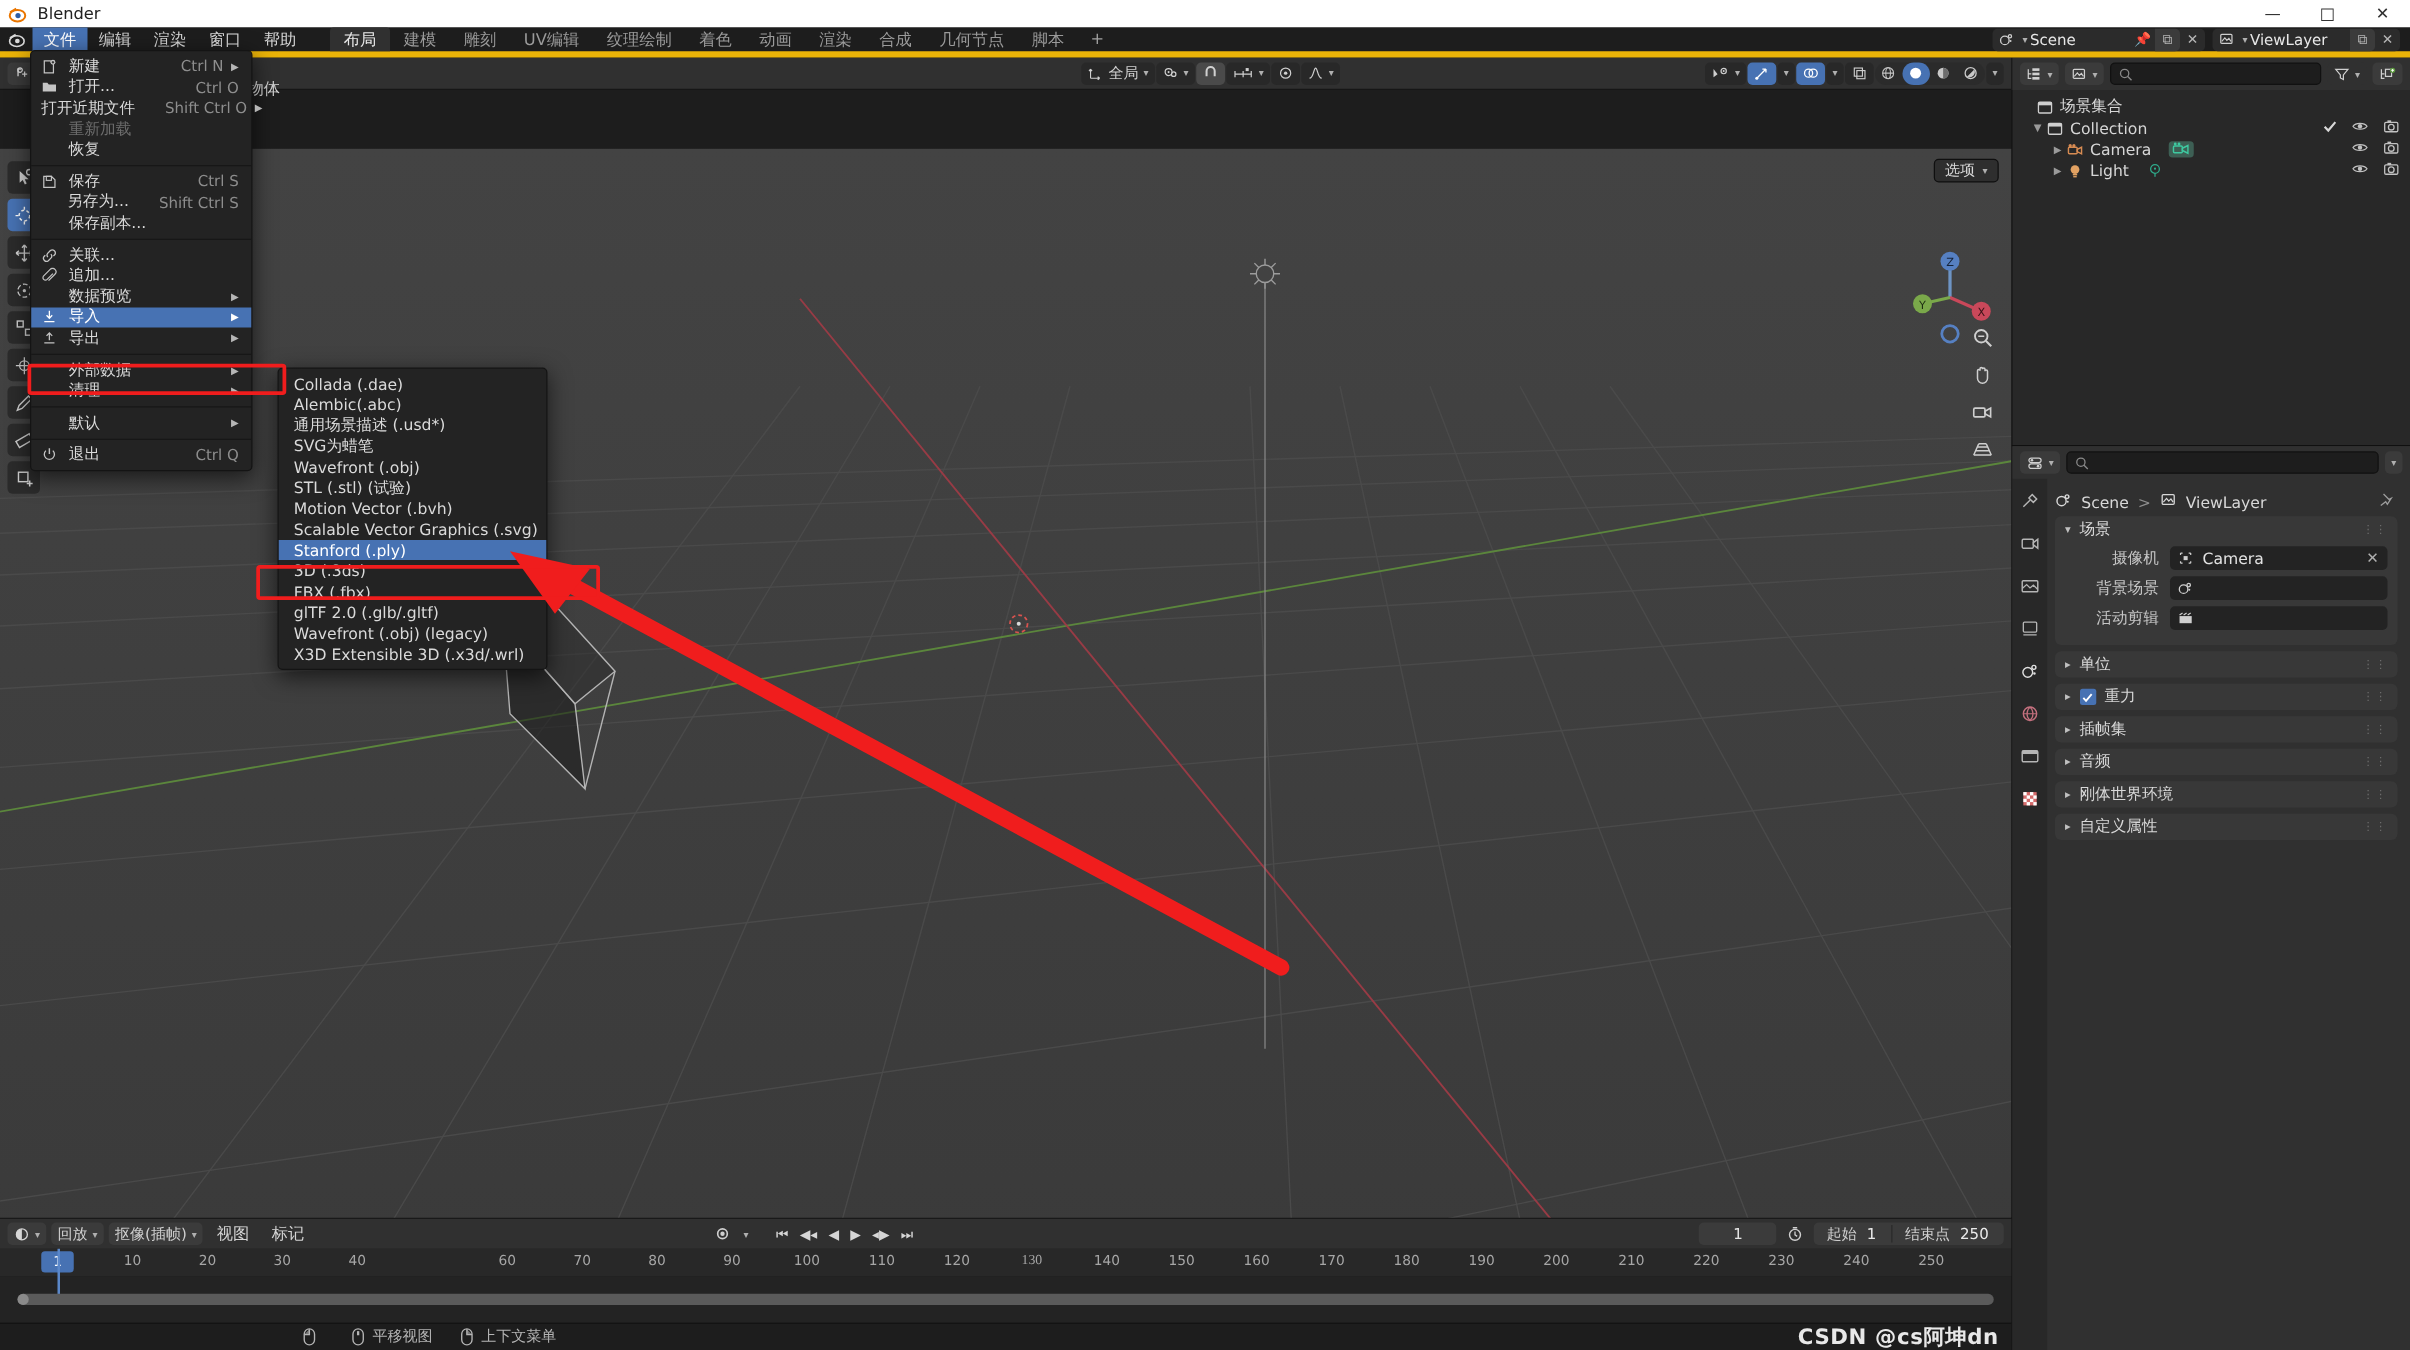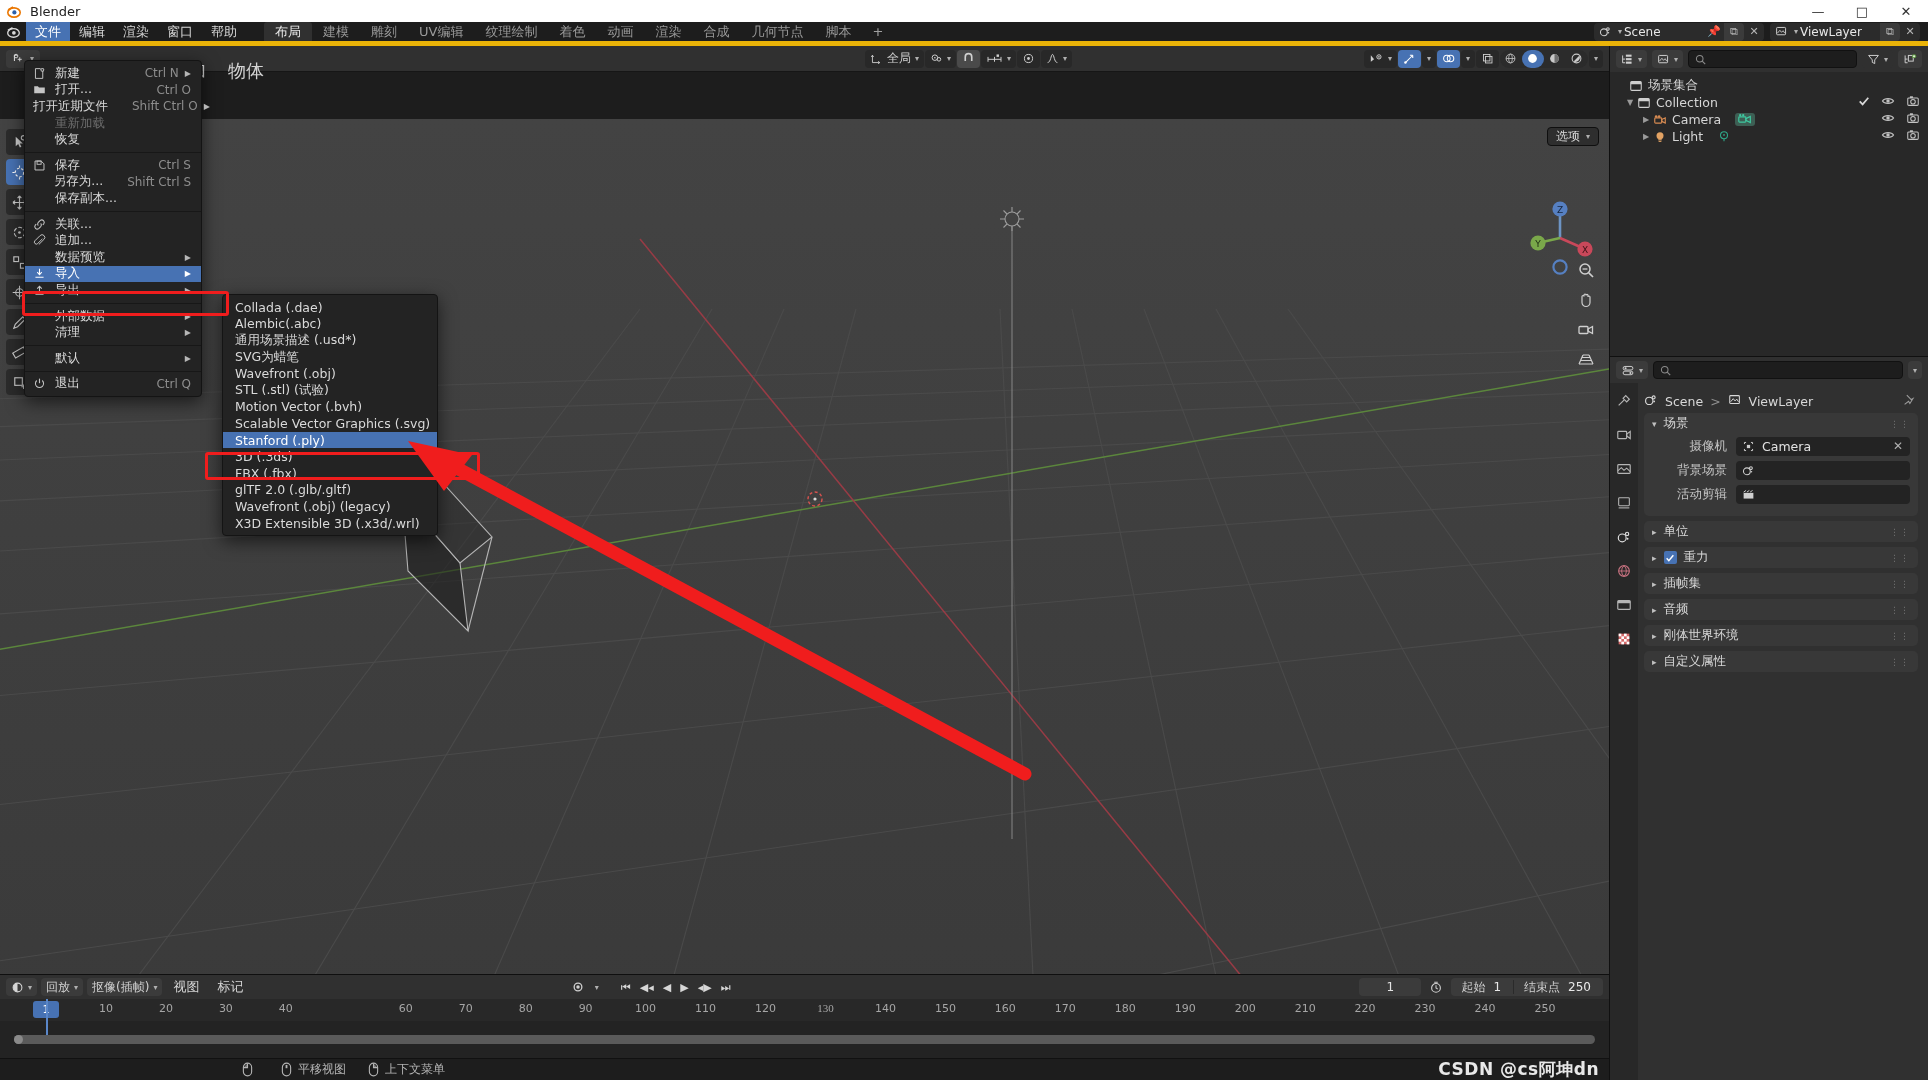--- a/index.html
+++ b/index.html
@@ -51,21 +51,21 @@
 
   
   .vp-header {
     height:26px; background:#303030; display:flex; align-items:center; padding:0 6px;
     gap:6px; border-bottom:1px solid #161616; position:relative; z-index:10;
   }
   .vp-header .modebox {
     display:flex; align-items:center; gap:5px; background:#3b3b3b; border-radius:4px;
     height:18px; padding:0 6px; font-size:12px; color:#e0e0e0;
   }
-  .vp-header .mtxt { font-size:18px; color:#d4d4d4; padding:0 8px;margin-top:24px; }
+  .vp-header .mtxt { font-size:13px; color:#d4d4d4; padding:0 8px;margin-top:24px; }
   .icobtn { width:22px;height:18px; display:flex;align-items:center;justify-content:center; color:#c9c9c9;}
   .pillbox { display:flex; align-items:center; background:#2b2b2b; border-radius:4px; height:18px; padding:0 5px; gap:4px; color:#d0d0d0; font-size:12px;}
   .pillbox.dark { background:#282828; }
   .pillbox.blue { background:#4772b3; color:#fff; }
   .chev { font-size:8px; color:#b0b0b0; }
   .vp-right { margin-left:auto; display:flex; align-items:flex-start; gap:1px; }
   .shadebtns { display:flex; align-items:center; background:#2b2b2b; border-radius:9px; height:18px; }
   .shadebtns .sb { width:22px;height:18px; display:flex;align-items:center;justify-content:center; color:#c4c4c4;}
   .shadebtns .sb.on { background:#4772b3; border-radius:9px; }
 
@@ -997,21 +997,21 @@
                   <span class="grip">⋮⋮</span>
                 </div>
               </div>
             </div>
         </div>
       </div>
     </div>
   </div>
 </div>
 
-<div class="menu-pop" id="filemenu" style="left:24px; top:60px; width:178px;">
+<div class="menu-pop" id="filemenu" style="left:24px; top:40px; width:178px;">
     <div class="row">
       <span class="ic">
         <svg width="13" height="13" viewBox="0 0 16 16">
           <path d="M3 2 L9 2 L12 5 L12 14 L3 14 Z" fill="none" stroke="#c4c4c4" stroke-width="1.2"></path>
           <circle cx="11.5" cy="3.5" r="2.4" fill="#c4c4c4"></circle>
           <path d="M11.5 2.3 L11.5 4.7 M10.3 3.5 L12.7 3.5" stroke="#232323" stroke-width="1"></path>
         </svg>
       </span>
       <span class="lbl">新建</span>
       <span class="acc">Ctrl N</span>

